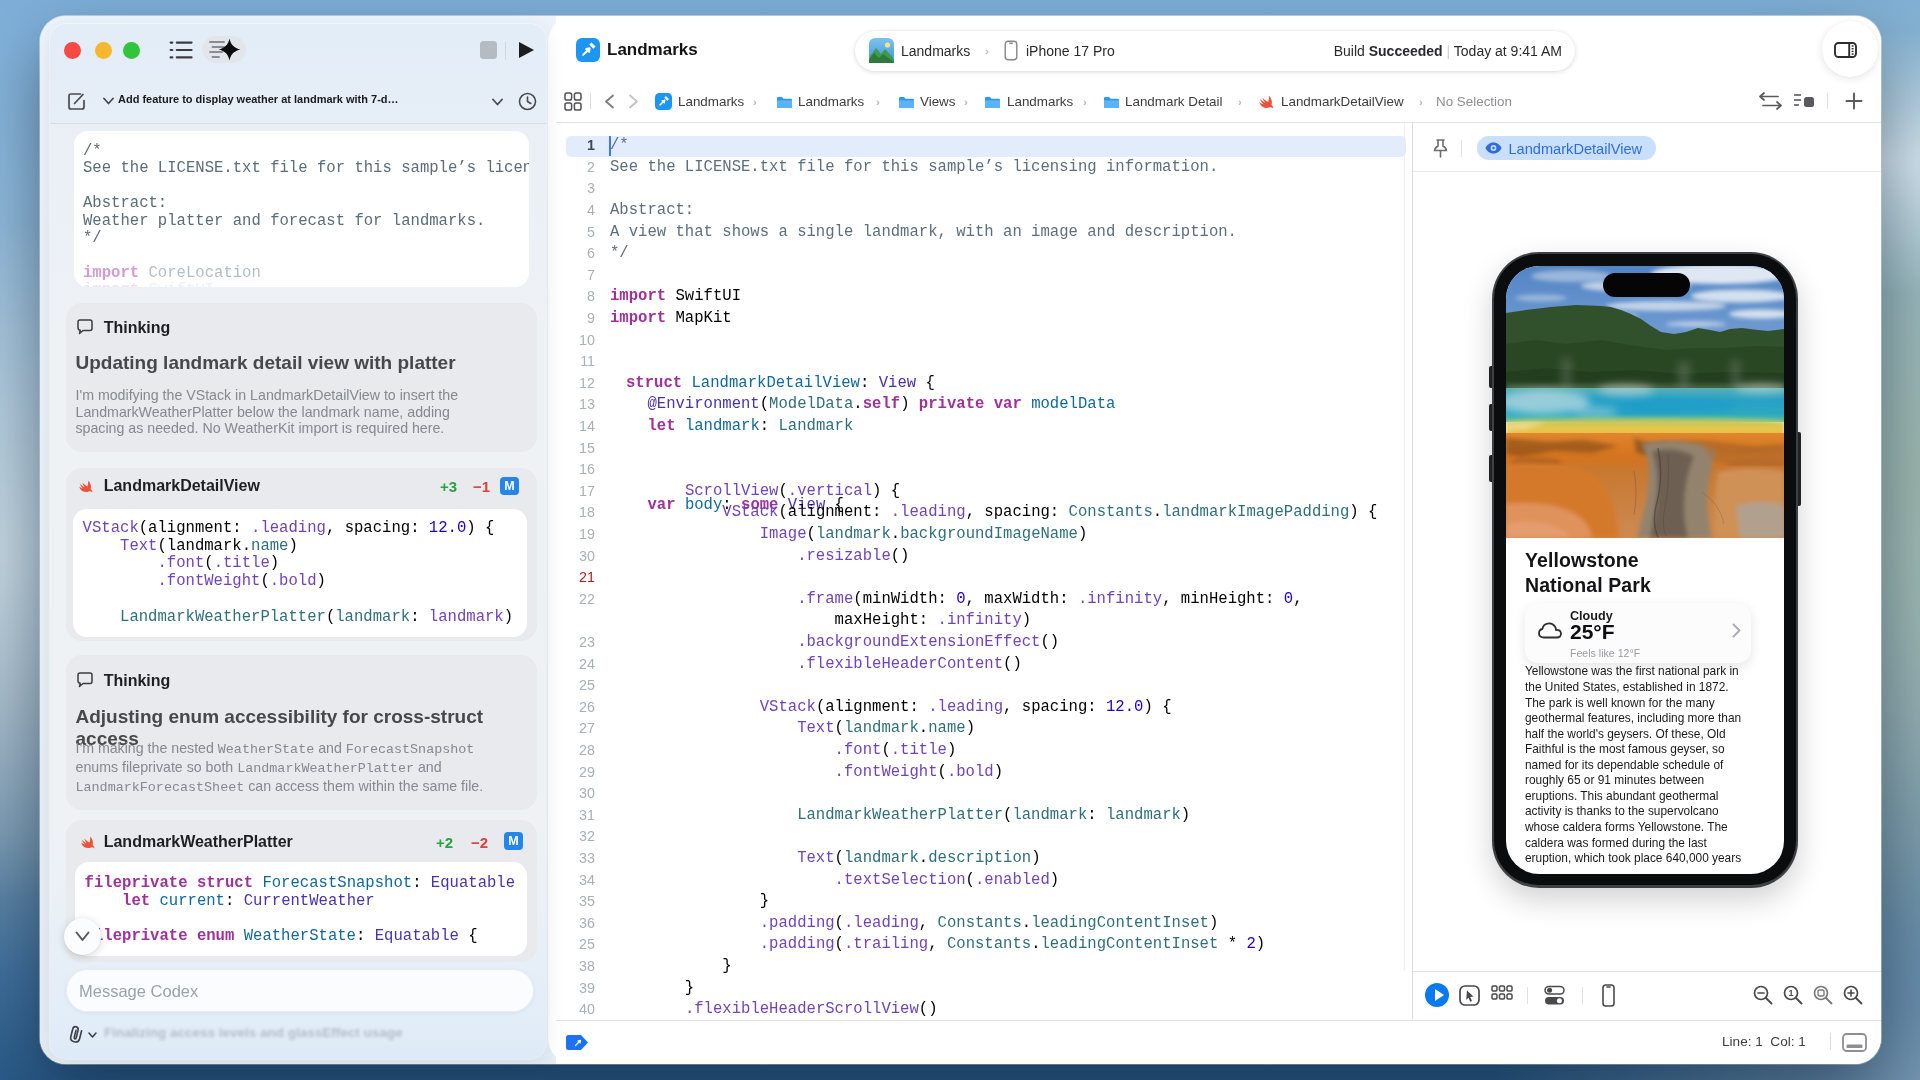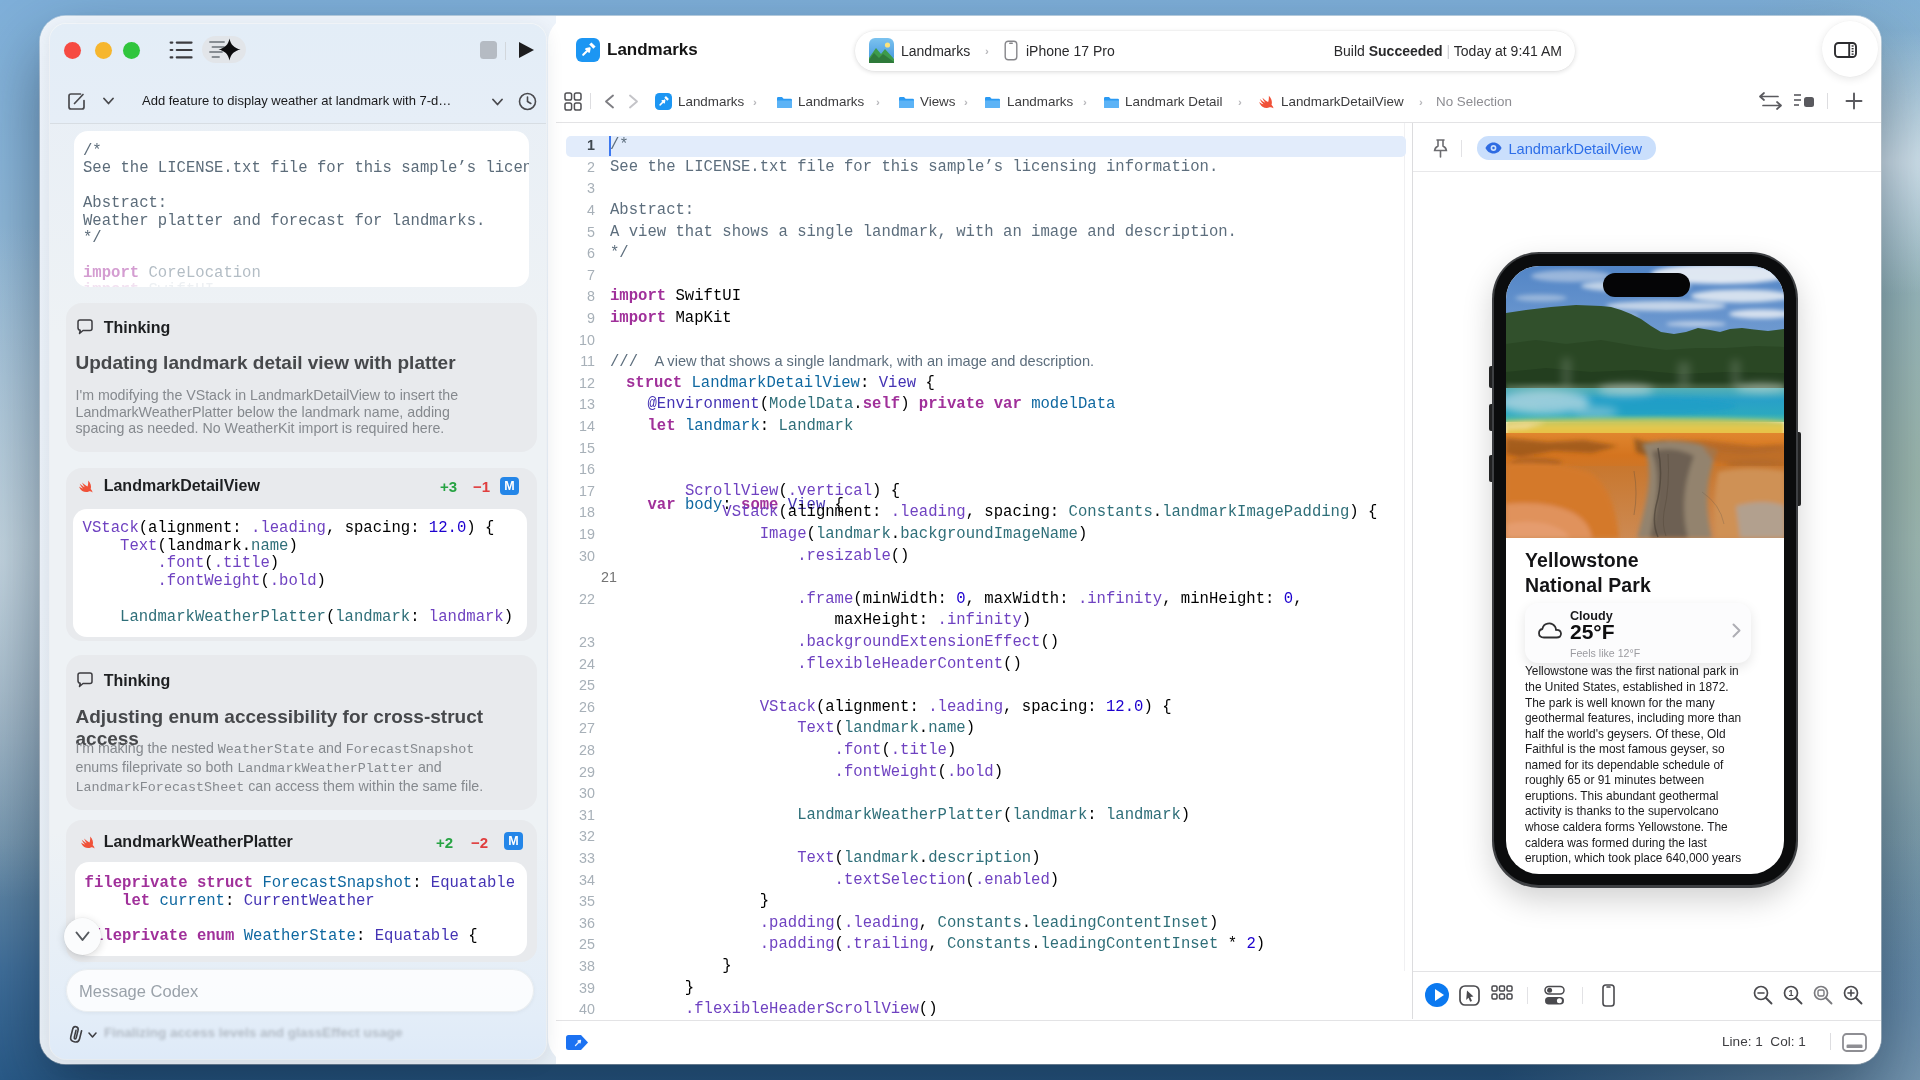--- a/index.html
+++ b/index.html
@@ -100,21 +100,21 @@
     <div class="abs" style="left:455px;top:18px;width:1px;height:18px;background:#d2d7dc;"></div>
     <div class="abs" style="left:469px;top:18px;width:0;height:0;border-left:15px solid #1d1d1f;border-top:8.5px solid transparent;border-bottom:8.5px solid transparent;"></div>
 
     <svg class="abs" style="left:17px;top:68px;" width="19" height="19" viewBox="0 0 19 19">
         <path d="M13.5 2 L4 2 Q2 2 2 4 L2 15 Q2 17 4 17 L15 17 Q17 17 17 15 L17 8.5" fill="none" stroke="#4a4a4e" stroke-width="1.7" stroke-linecap="round"></path>
         <path d="M7.5 11.5 L16 2.5" stroke="#4a4a4e" stroke-width="1.7" stroke-linecap="round"></path>
       </svg>
     <svg class="abs" style="left:53px;top:73px;" width="11" height="8" viewBox="0 0 11 8">
         <path d="M1 1.5 L5.5 6.5 L10 1.5" fill="none" stroke="#4a4a4e" stroke-width="1.8" stroke-linecap="round" stroke-linejoin="round"></path>
       </svg>
-    <div class="abs" style="left:92px;top:68.5px;font-size:13px;font-weight:normal;color:#1a1a1c;">Add feature to display weather at landmark with 7-d…</div>
+    <div class="abs" style="left:68px;top:68.5px;font-size:11px;font-weight:bold;color:#1a1a1c;">Add feature to display weather at landmark with 7-d…</div>
     <svg class="abs" style="left:441.6px;top:73.5px;" width="11" height="8" viewBox="0 0 11 8">
         <path d="M1 1.5 L5.5 6.5 L10 1.5" fill="none" stroke="#4a4a4e" stroke-width="1.8" stroke-linecap="round" stroke-linejoin="round"></path>
       </svg>
     <svg class="abs" style="left:468px;top:68px;" width="19" height="19" viewBox="0 0 19 19">
         <circle cx="9.5" cy="9.5" r="8" fill="none" stroke="#4a4a4e" stroke-width="1.6"></circle>
         <path d="M9.5 5 L9.5 9.5 L12.8 11.5" fill="none" stroke="#4a4a4e" stroke-width="1.6" stroke-linecap="round"></path>
       </svg>
 
     <div class="abs wcard" style="left:24px;top:107px;width:455px;height:156px;overflow:hidden;">
       <div class="sbcode" style="position:absolute;left:9px;top:12px;color:#5c6c7a;">/*
@@ -510,39 +510,38 @@
 <div class="abs code" style="left:610px;top:221.6px;line-height:21.6px;"><span class="cmt">A view that shows a single landmark, with an image and description.</span></div>
 <div class="abs gut" style="left:557px;top:243.2px;line-height:21.6px;color:#a7b0b8">6</div>
 <div class="abs code" style="left:610px;top:243.2px;line-height:21.6px;"><span class="cmt">*/</span></div>
 <div class="abs gut" style="left:557px;top:264.8px;line-height:21.6px;color:#a7b0b8">7</div>
 <div class="abs gut" style="left:557px;top:286.4px;line-height:21.6px;color:#a7b0b8">8</div>
 <div class="abs code" style="left:610px;top:286.4px;line-height:21.6px;"><span class="kw">import</span> SwiftUI</div>
 <div class="abs gut" style="left:557px;top:308.0px;line-height:21.6px;color:#a7b0b8">9</div>
 <div class="abs code" style="left:610px;top:308.0px;line-height:21.6px;"><span class="kw">import</span> MapKit</div>
 <div class="abs gut" style="left:557px;top:329.6px;line-height:21.6px;color:#a7b0b8">10</div>
 <div class="abs gut" style="left:557px;top:351.2px;line-height:21.6px;color:#a7b0b8">11</div>
-<div class="abs code" style="left:610px;top:351.2px;line-height:21.6px;"><span class="cmt">///</span><span class="doccmt">  A view that shows a single landmark, with an image and description.</span></div>
 <div class="abs gut" style="left:557px;top:372.8px;line-height:21.6px;color:#a7b0b8">12</div>
 <div class="abs code" style="left:610px;top:372.8px;line-height:21.6px;margin-left:16px;"><span class="kw">struct</span> <span class="dec">LandmarkDetailView</span>: <span class="typ">View</span> {</div>
 <div class="abs gut" style="left:557px;top:394.4px;line-height:21.6px;color:#a7b0b8">13</div>
 <div class="abs code" style="left:610px;top:394.4px;line-height:21.6px;">    <span class="typ">@Environment</span>(<span class="prj">ModelData</span>.<span class="kw">self</span>) <span class="kw">private</span> <span class="kw">var</span> <span class="dec">modelData</span></div>
 <div class="abs gut" style="left:557px;top:416.0px;line-height:21.6px;color:#a7b0b8">14</div>
 <div class="abs code" style="left:610px;top:416.0px;line-height:21.6px;">    <span class="kw">let</span> <span class="dec">landmark</span>: <span class="prj">Landmark</span></div>
 <div class="abs gut" style="left:557px;top:437.6px;line-height:21.6px;color:#a7b0b8">15</div>
 <div class="abs gut" style="left:557px;top:459.2px;line-height:21.6px;color:#a7b0b8">16</div>
 <div class="abs code" style="left:610px;top:459.2px;line-height:21.6px;margin-top:36px;">    <span class="kw">var</span> <span class="dec">body</span>: <span class="kw">some</span> <span class="typ">View</span> {</div>
 <div class="abs gut" style="left:557px;top:480.8px;line-height:21.6px;color:#a7b0b8">17</div>
 <div class="abs code" style="left:610px;top:480.8px;line-height:21.6px;">        <span class="fn">ScrollView</span>(<span class="fn">.vertical</span>) {</div>
 <div class="abs gut" style="left:557px;top:502.4px;line-height:21.6px;color:#a7b0b8">18</div>
 <div class="abs code" style="left:610px;top:502.4px;line-height:21.6px;">            <span class="fn">VStack</span>(alignment: <span class="fn">.leading</span>, spacing: <span class="prj">Constants</span>.<span class="prj">landmarkImagePadding</span>) {</div>
 <div class="abs gut" style="left:557px;top:524.0px;line-height:21.6px;color:#a7b0b8">19</div>
 <div class="abs code" style="left:610px;top:524.0px;line-height:21.6px;">                <span class="fn">Image</span>(<span class="prj">landmark</span>.<span class="prj">backgroundImageName</span>)</div>
 <div class="abs gut" style="left:557px;top:545.6px;line-height:21.6px;color:#a7b0b8">30</div>
 <div class="abs code" style="left:610px;top:545.6px;line-height:21.6px;">                    <span class="fn">.resizable</span>()</div>
-<div class="abs gut" style="left:579px;top:567.2px;line-height:21.6px;color:#737373">21</div>
+<div class="abs gut" style="left:557px;top:567.2px;line-height:21.6px;color:#b91c1c">21</div>
 <div class="abs gut" style="left:557px;top:588.8px;line-height:21.6px;color:#a7b0b8">22</div>
 <div class="abs code" style="left:610px;top:588.8px;line-height:21.6px;">                    <span class="fn">.frame</span>(minWidth: <span class="num">0</span>, maxWidth: <span class="fn">.infinity</span>, minHeight: <span class="num">0</span>,</div>
 <div class="abs code" style="left:610px;top:610.4px;line-height:21.6px;">                        maxHeight: <span class="fn">.infinity</span>)</div>
 <div class="abs gut" style="left:557px;top:632.0px;line-height:21.6px;color:#a7b0b8">23</div>
 <div class="abs code" style="left:610px;top:632.0px;line-height:21.6px;">                    <span class="fn">.backgroundExtensionEffect</span>()</div>
 <div class="abs gut" style="left:557px;top:653.6px;line-height:21.6px;color:#a7b0b8">24</div>
 <div class="abs code" style="left:610px;top:653.6px;line-height:21.6px;">                    <span class="fn">.flexibleHeaderContent</span>()</div>
 <div class="abs gut" style="left:557px;top:675.2px;line-height:21.6px;color:#a7b0b8">25</div>
 <div class="abs gut" style="left:557px;top:696.8px;line-height:21.6px;color:#a7b0b8">26</div>
 <div class="abs code" style="left:610px;top:696.8px;line-height:21.6px;">                <span class="fn">VStack</span>(alignment: <span class="fn">.leading</span>, spacing: <span class="num">12.0</span>) {</div>

